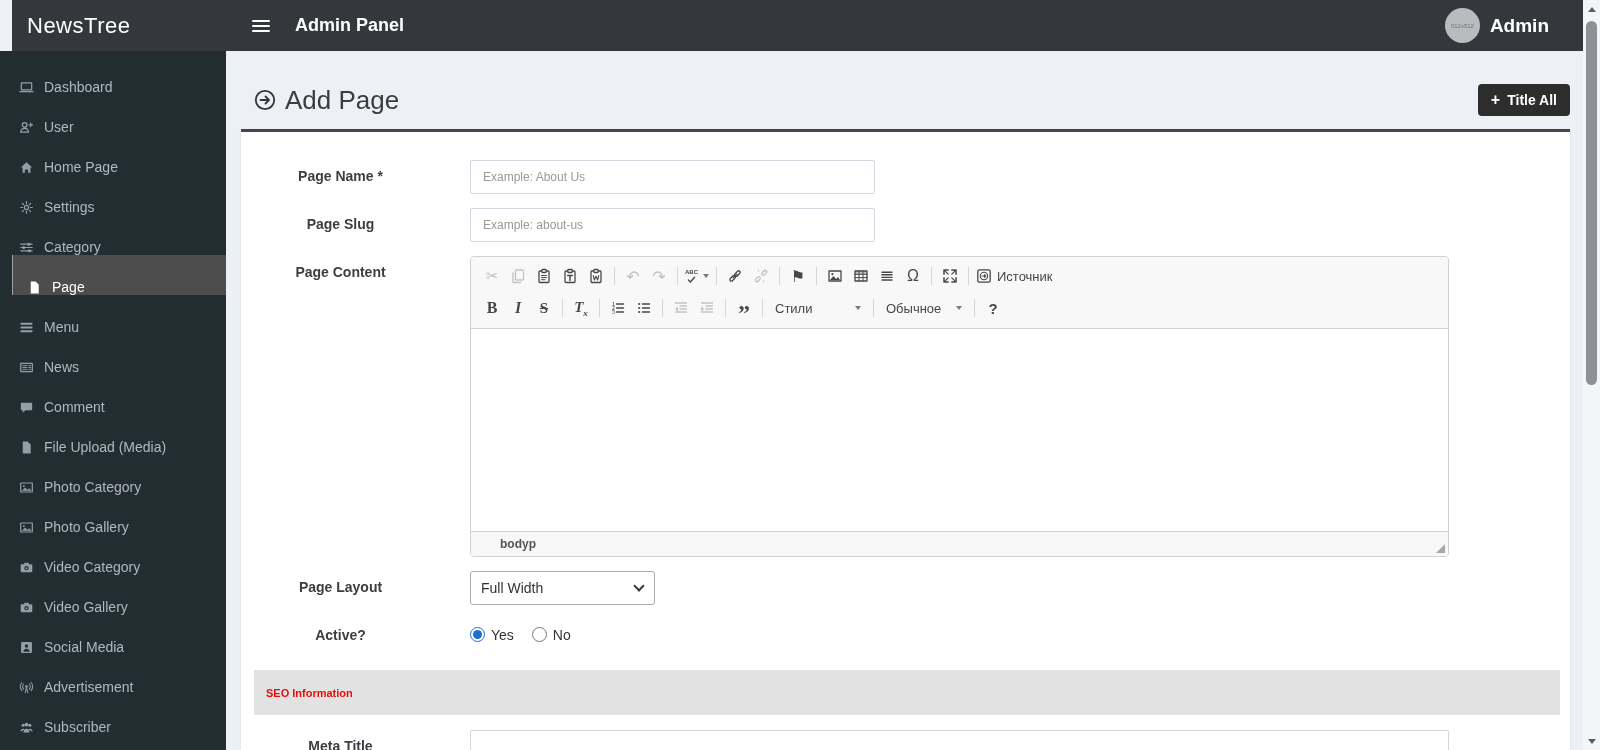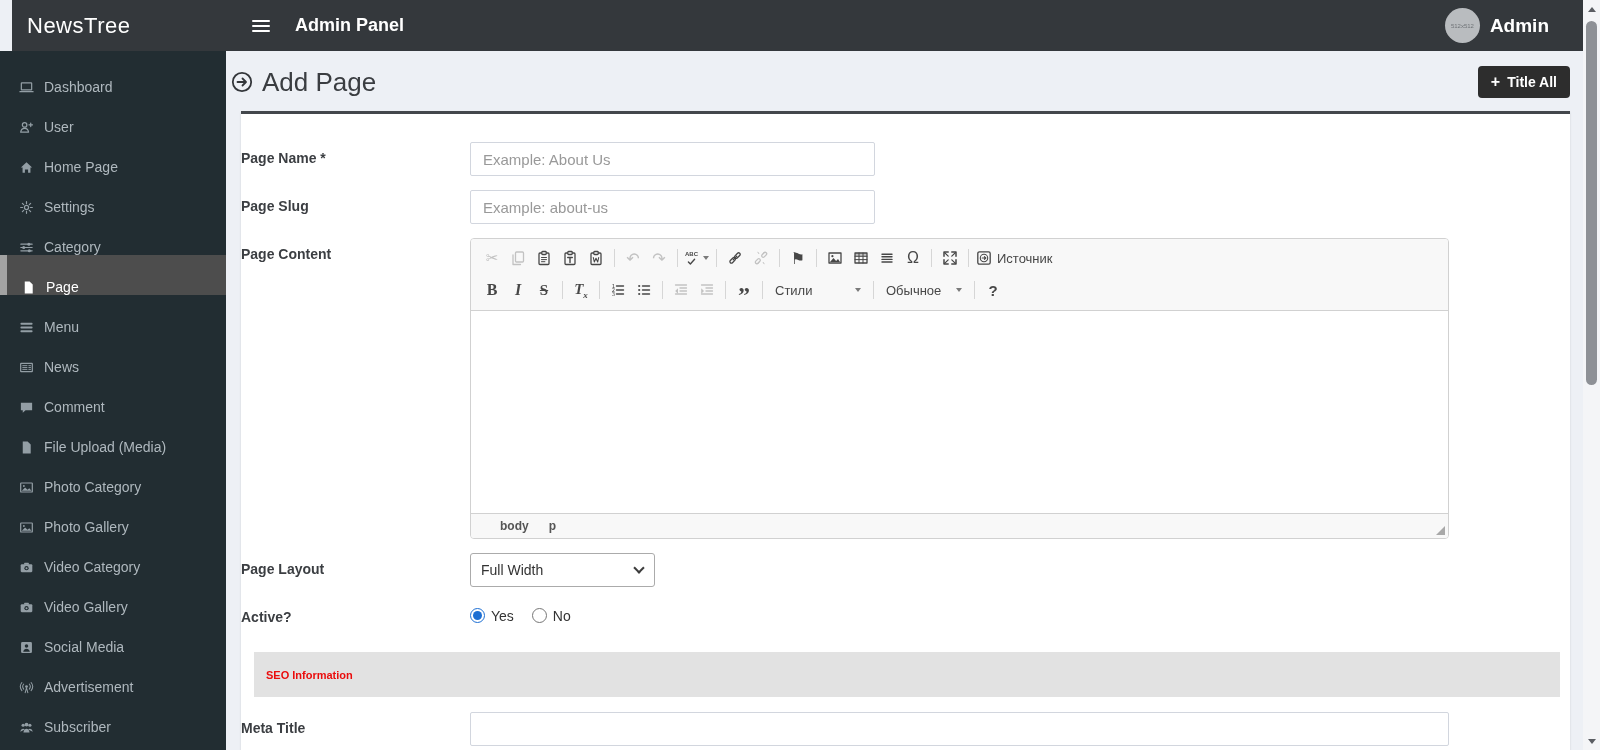--- a/index.html
+++ b/index.html
@@ -20,37 +20,37 @@
   .topbar-right { margin-left:auto; margin-right:63px; display:flex; align-items:center; gap:10px; }
   .avatar { width:35px; height:35px; border-radius:50%; background:#b9bcbf; display:flex; align-items:center; justify-content:center;
     font-size:6px; color:#6f7377; cursor:pointer; flex:none; }
   .user-name { color:#fff; font-weight:bold; font-size:19px; cursor:pointer; }
 
   
   .sidebar { position:absolute; top:51px; left:0; width:226px; bottom:0; background:var(--sidebar, #222d32); }
   .side-menu { list-style:none; margin:4px 0 0; padding:0; }
   .side-item { height:40px; display:flex; align-items:flex-end; padding-left:19px; color:#afb8be; font-size:14px; cursor:pointer; }
   .side-icon { width:15px; height:15px; margin-right:10px; display:flex; align-items:center; justify-content:center; color:#939ea5; flex:none; }
-  .side-item.active { background:var(--sidebar_active, #4d4d4d); color:#fff; border-left:7px solid #a3a3a3; padding-left:14px; }
+  .side-item.active { background:var(--sidebar_active, #4d4d4d); color:#fff; border-left:1px solid #a3a3a3; padding-left:14px;margin-left:12px; }
   .side-item.active .side-icon { color:#fff; }
 
   
   .content { position:absolute; left:226px; top:51px; right:0; bottom:0; background:var(--content_bg,#edf0f5); }
-  .content-header { display:flex; align-items:center; justify-content:space-between; padding:15px 30px 13px 5px; }
+  .content-header { display:flex; align-items:center; justify-content:space-between; padding:15px 30px 13px 28px;margin-top:18px; }
   .page-title { display:flex; align-items:center; gap:9px; font-size:26px; color:#3a3d41; }
   .view-all-btn { background:var(--button_dark,#2d2d2d); color:#fff; font-size:14px; font-weight:bold; padding:8px 13px;
     border:none; border-radius:4px; display:flex; align-items:center; gap:7px; cursor:pointer; font-family:inherit; }
   .plus-glyph { font-size:16px; font-weight:bold; line-height:1; }
 
   .card { margin:0 30px 0 15px; background:#fff; border-top:3px solid #43474c; box-shadow:0 1px 2px rgba(0,0,0,.12);
     height:690px; padding-top:28px; }
 
   .form-row { display:flex; margin-bottom:14px; }
-  .flabel { width:199px; flex:none; margin-right:30px; text-align:left; font-weight:bold; font-size:14px; color:#3b3e42; padding-top:8px; }
-  .input-text { height:34px; border:1px solid #d2d6de; border-radius:2px; padding:0 12px; font-size:15px; color:#333;
+  .flabel { width:199px; flex:none; margin-right:30px; text-align:center; font-weight:bold; font-size:14px; color:#3b3e42; padding-top:8px; }
+  .input-text { height:34px; border:1px solid #d2d6de; border-radius:2px; padding:0 12px; font-size:12px; color:#333;
     background:#fff; font-family:inherit; }
   .input-text::placeholder { color:#999; }
   .w-name { width:405px; }
   .w-full { width:979px; }
 
   
   .cke { width:979px; border:1px solid #d1d1d1; border-radius:4px; background:#fff; overflow:hidden; }
   .cke-top { background:#f8f8f8; padding:6px 8px 1px; border-bottom:1px solid #d1d1d1; }
   .cke-row { display:flex; align-items:center; margin-bottom:6px; height:26px; }
   .cke-group { display:flex; align-items:center; }
@@ -81,21 +81,21 @@
   .path-item { font-size:12px; font-weight:bold; color:#555; cursor:pointer; }
   .resize-handle { position:absolute; right:3px; bottom:3px; width:0; height:0;
     border-left:9px solid transparent; border-bottom:9px solid #a8a8a8; cursor:nwse-resize; }
 
   
   .select-wrap { position:relative; width:185px; }
   .select-wrap select { appearance:none; -webkit-appearance:none; width:100%; height:34px; border:1px solid #ababab;
     border-radius:3px; padding:0 30px 0 10px; font-size:14px; color:#333; background:#fff; font-family:inherit; cursor:pointer; }
   .chev { position:absolute; right:12px; top:11px; width:8px; height:8px; border-right:2px solid #3c3c3c;
     border-bottom:2px solid #3c3c3c; transform:rotate(45deg); pointer-events:none; }
-  .radio-row { display:flex; padding-top:7px; }
+  .radio-row { display:flex; align-items:center; padding-top:7px; }
   .radio-row input[type=radio] { width:15px; height:15px; accent-color:#1d6fd3; margin:0 6px 0 0; cursor:pointer; }
   .radio-label { font-size:14px; color:#333; margin-right:18px; cursor:pointer; }
 
   
   .seo-band { margin:27px 0 15px 13px; width:1306px; height:45px; background:#e2e2e2; display:flex; align-items:center; padding-left:12px; }
   .seo-title { color:var(--accent_red,#ea0d0d); font-weight:bold; font-size:11px; }
 
   
   .fake-scrollbar { position:absolute; top:0; right:0; width:17px; height:750px; background:#f4f5f7; z-index:10; }
   .sb-arrow { position:absolute; left:0; width:17px; height:16px; display:flex; align-items:center; justify-content:center; cursor:pointer; }
@@ -504,21 +504,21 @@
                 </span>
               </span>
               <span class="cke-sep" data-name="toolbar-separator"></span>
               <span class="cke-group" data-name="toolbar-group">
                 <span class="cke-btn g-help" data-name="about-button">?</span>
               </span>
             </div>
         </div>
         <div class="cke-content" data-name="editor-content-area"></div>
         <div class="cke-foot" data-name="editor-footer">
-          <span data-name="editor-path" style="display:flex;gap:20px;padding-left:19px;">
+          <span data-name="editor-path" style="display:flex;gap:0;padding-left:19px;">
               <span class="path-item" data-name="element-path-body">body</span>
               <span class="path-item" data-name="element-path-p">p</span>
             </span>
           <span class="resize-handle" data-name="resize-handle"></span>
         </div>
       </div>
     </div>
 
     <div class="form-row" data-name="page-layout-row">
       <label class="flabel" data-name="page-layout-label">Page Layout</label>

